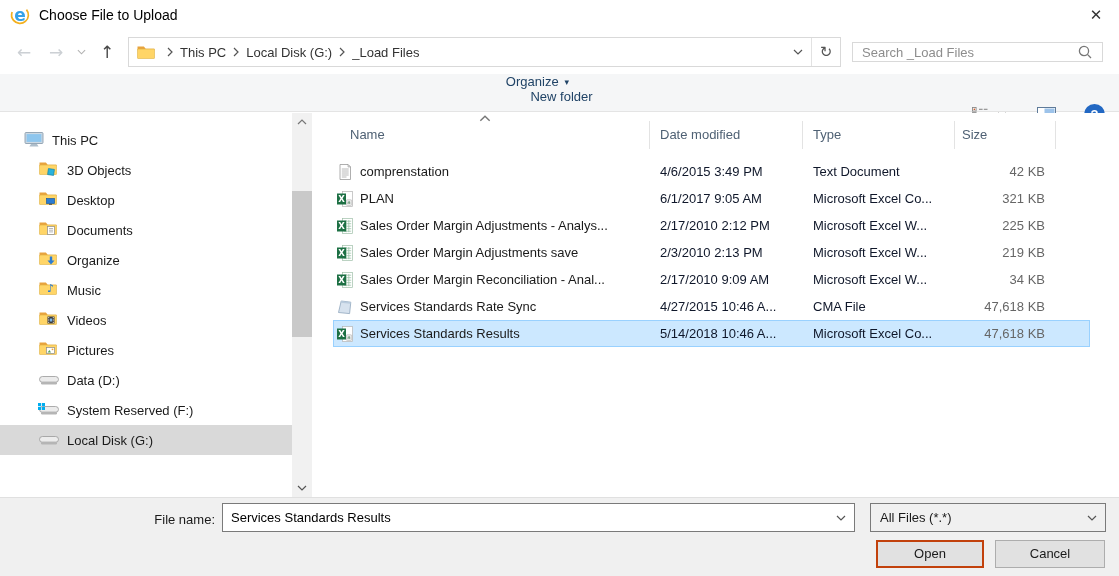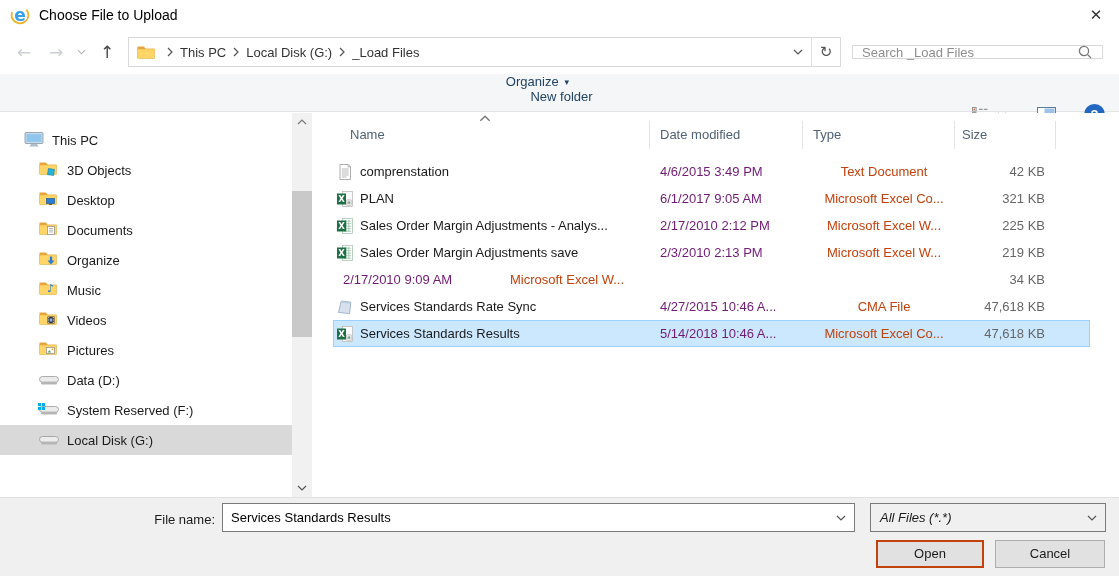--- a/index.html
+++ b/index.html
@@ -20,21 +20,21 @@
   .nav-recent { width:18px; display:flex; justify-content:center; }
   .nav-up { width:34px; font-size:17px; color:#4a4a4a; margin-right:4px; }
   .addressbar { width:713px; height:30px; border:1px solid #d9d9d9; display:flex; align-items:center; background:#fff; }
   .crumb-folder { margin:0 5px 0 8px; }
   .crumb-sep { padding:0 7px; display:flex; align-items:center; }
   .crumb { color:#333; white-space:nowrap; }
   .addr-right { margin-left:auto; display:flex; align-items:center; height:100%; }
   .addr-drop { width:26px; height:100%; display:flex; align-items:center; justify-content:center; }
   .addr-div { width:1px; height:28px; background:#e2e2e2; }
   .refresh-btn { width:28px; text-align:center; font-size:15px; color:#555; font-family:"DejaVu Sans",sans-serif; }
-  .searchbox { margin-left:11px; width:251px; height:14px; border:1px solid #d9d9d9; display:flex; align-items:center; padding:0 9px; background:#fff; }
+  .searchbox { margin-left:11px; width:251px; height:20px; border:1px solid #d9d9d9; display:flex; align-items:center; padding:0 9px; background:#fff; }
   .search-input { border:none; outline:none; flex:1; font:inherit; color:#444; background:transparent; min-width:0; }
   .search-input::placeholder { color:#8d8d8d; }
 
   
   .toolbar { position:absolute; top:74px; left:0; right:0; height:38px; background:#f5f6f7; border-bottom:1px solid #e4e4e4; display:flex; align-items:center; padding:0 14px 0 18px;flex-direction:column; }
   .tool-item { color:#204366; display:flex; align-items:center; }
   .organize { margin-right:48px; }
   .organize-caret { font-family:"DejaVu Sans",sans-serif; font-size:9px; margin-left:6px; color:#204366; }
   .tool-right { margin-left:auto; display:flex; align-items:center; }
   .views-btn { display:flex; align-items:center; margin-right:30px; }
@@ -69,31 +69,31 @@
   .hcell.hdate { width:153px; padding-left:10px; }
   .hcell.htype { width:152px; padding-left:10px; }
   .hcell.hsize { width:101px; padding-left:7px; }
   .hspacer { flex:1; border:none; }
   .sort-chevron { position:absolute; top:-6px; left:146px; }
   .rows { margin-top:7px; }
   .frow { display:flex; height:27px; align-items:center; width:757px; }
   .frow.selected { background:#cce8ff; box-shadow:inset 0 0 0 1px #99d1ff; }
   .cname { width:317px; display:flex; align-items:center; padding-left:4px; white-space:nowrap; overflow:hidden; }
   .ficon { width:16px; height:16px; margin-right:7px; flex:none; }
-  .cdate { width:153px; padding-left:10px; color:#701a75; white-space:nowrap; }
-  .ctype { width:152px; padding-left:10px; color:#c2410c; white-space:nowrap;text-align:center; }
+  .cdate { width:153px; padding-left:10px; color:#0f172a; white-space:nowrap; }
+  .ctype { width:152px; padding-left:10px; color:#0f172a; white-space:nowrap; }
   .csize { flex:1; text-align:right; padding-right:45px; color:#666; white-space:nowrap; }
 
   
   .footer { position:absolute; top:497px; left:0; right:0; height:79px; background:#f0f0f0; border-top:1px solid #e0e0e0; }
   .fn-label { position:absolute; left:0; top:8px; width:215px; text-align:right; line-height:27px; color:#1a1a1a; }
   .fn-combo { position:absolute; left:222px; top:5px; width:633px; height:29px; background:#fff; border:1px solid #7a7a7a; display:flex; align-items:center; }
   .fn-input { flex:1; border:none; outline:none; font:inherit; padding-left:8px; color:#000; background:transparent; min-width:0; }
   .combo-chev { width:26px; display:flex; justify-content:center; }
-  .ft-select { position:absolute; left:870px; top:5px; width:236px; height:29px; background:#f0f0f0; border:1px solid #7a7a7a; display:flex; align-items:center; padding-left:9px;font-style:italic; }
+  .ft-select { position:absolute; left:870px; top:5px; width:236px; height:29px; background:#f0f0f0; border:1px solid #7a7a7a; display:flex; align-items:center; padding-left:9px; }
   .ft-select .combo-chev { margin-left:auto; }
   .btn { position:absolute; top:42px; height:28px; text-align:center; line-height:24px; background:#e1e1e1; }
   .btn-open { left:876px; width:108px; border:2px solid #c2410c; }
   .btn-cancel { left:995px; width:110px; border:1px solid #adadad; line-height:26px; }
 
   svg { display:block; }
 </style>
 </head>
 <body>
 
@@ -480,20 +480,26 @@
               <svg class="ficon" width="16" height="16">
                 <use href="#sym-excel-grid"></use>
               </svg>
               <span>Sales Order Margin Adjustments save</span>
             </span>
           <span class="cdate">2/3/2010 2:13 PM</span>
           <span class="ctype">Microsoft Excel W...</span>
           <span class="csize">219 KB</span>
         </div>
         <div class="frow">
+          <span class="cname">
+              <svg class="ficon" width="16" height="16">
+                <use href="#sym-excel-grid"></use>
+              </svg>
+              <span>Sales Order Margin Reconciliation - Anal...</span>
+            </span>
           <span class="cdate">2/17/2010 9:09 AM</span>
           <span class="ctype">Microsoft Excel W...</span>
           <span class="csize">34 KB</span>
         </div>
         <div class="frow">
           <span class="cname">
               <svg class="ficon" width="16" height="16">
                 <use href="#sym-cma"></use>
               </svg>
               <span>Services Standards Rate Sync</span>

